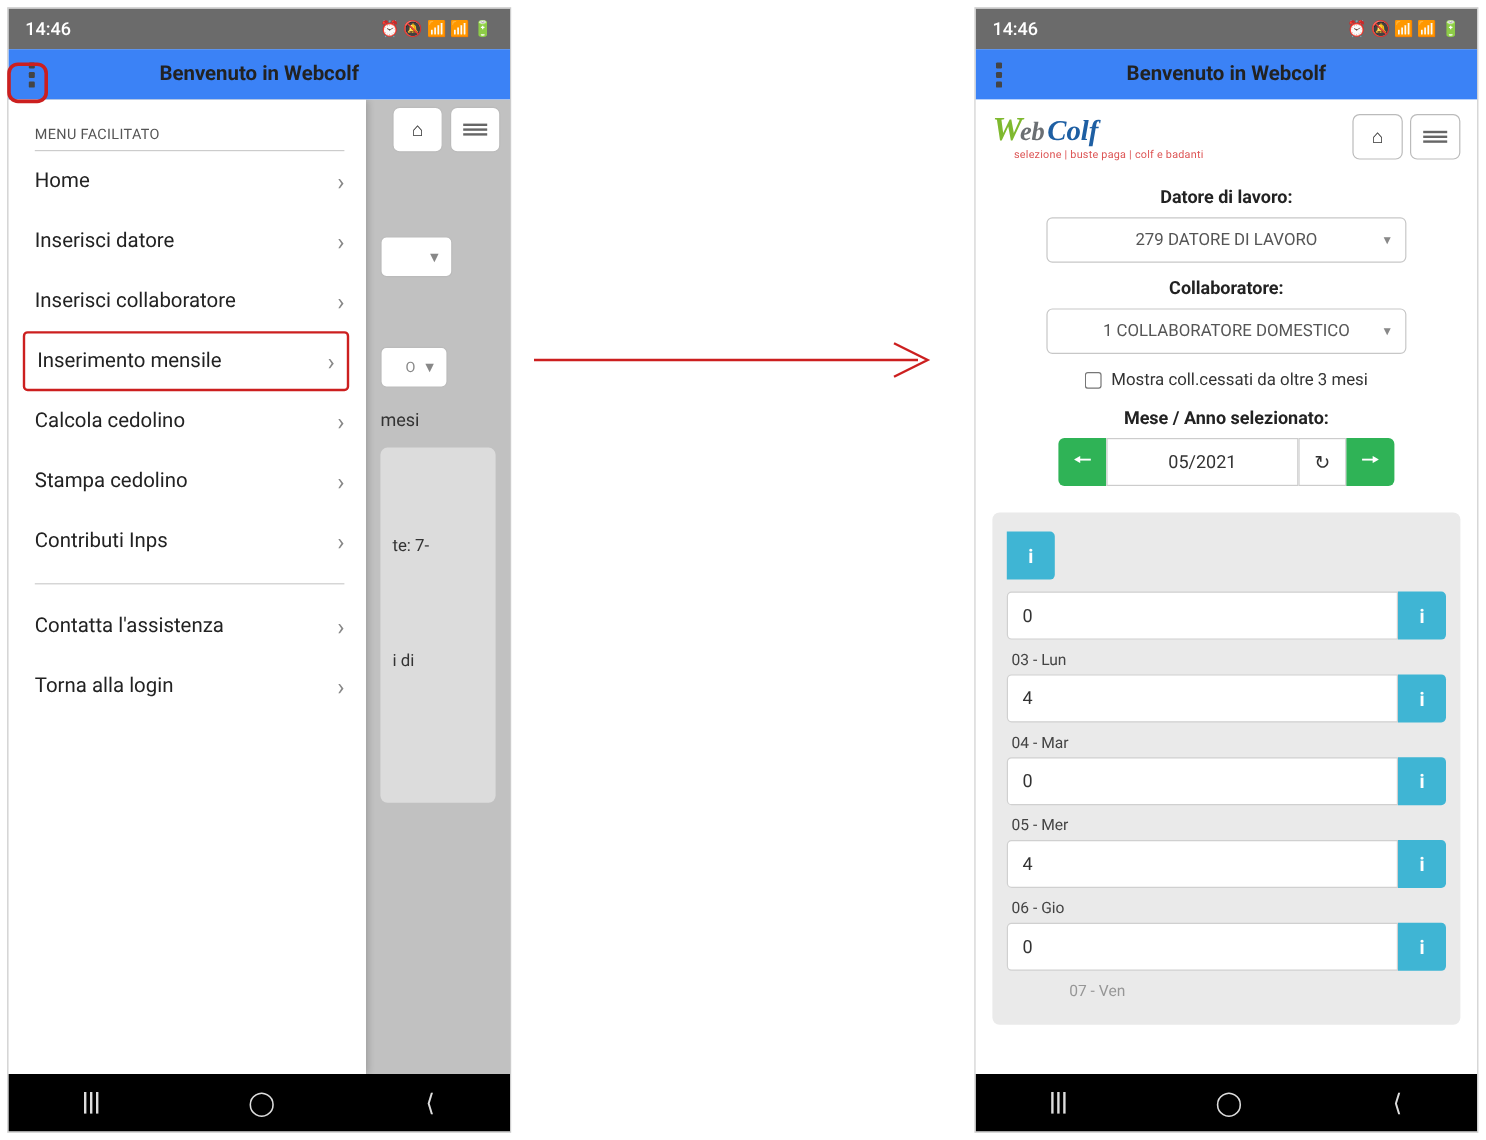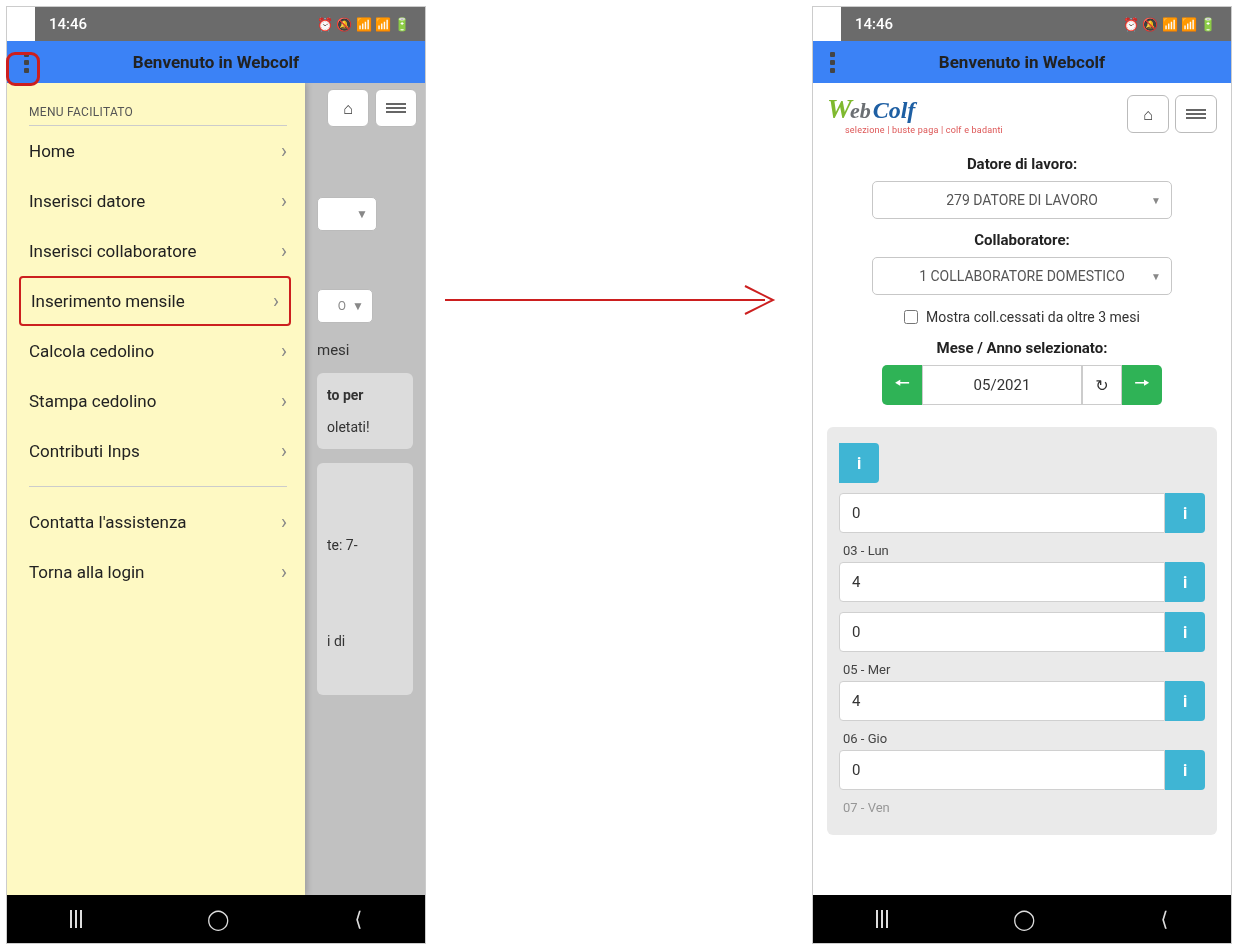--- a/index.html
+++ b/index.html
@@ -26,21 +26,20 @@
   .status-bar {
     height: 34px;
     background: #6b6b6b;
     color: #fff;
     display: flex;
     align-items: center;
     justify-content: space-between;
     padding: 12px 14px;
     font-size: 15px;
     font-weight: 500;
-    margin-left: 28px;
   }
   .status-icons { display: flex; gap: 4px; align-items: center; font-size: 13px; }
 
   .app-header {
     height: 42px;
     background: #3b82f6;
     display: flex;
     align-items: center;
     padding: 0 10px;
     font-size: 17px;
@@ -69,21 +68,21 @@
     background: #ececec;
     overflow: hidden;
   }
 
   
   .backdrop {
     position: absolute; inset: 0; background: rgba(0,0,0,0.18);
   }
   .sidebar {
     position: absolute; left: 0; top: 0; bottom: 0; width: 298px;
-    background: #fef9c3;
+    background: #ffffff;
     padding: 10px 18px 0 22px;
     box-shadow: 2px 0 6px rgba(0,0,0,0.2);
     z-index: 2;
   }
   .menu-label {
     font-size: 12px; color: #555; letter-spacing: 0.3px;
     padding: 12px 0 6px 0; border-bottom: 1px solid #ccc;
   }
   .menu-item {
     display: flex; align-items: center; justify-content: space-between;
@@ -240,25 +239,21 @@
               <span></span>
               <span></span>
             </div>
         </div>
       </div>
       <div style="height:100px;"></div>
       <div class="select-stub">▼</div>
       <div style="height:40px;"></div>
       <div class="select-stub" style="width:56px;"><span style="margin-right:6px;">O</span>▼</div>
       <div class="stub-text">mesi</div>
-      <div class="panel-dark">
-        <span class="bold">to per</span><br><br>
-        <span>oletati!</span>
-      </div>
-      <div class="panel-dark" style="height:232px;">
+      <div class="panel-dark" style="height:296px;">
         <div style="height:60px;"></div>
         <div>te: 7-</div>
         <div style="height:80px;"></div>
         <div>i di</div>
       </div>
     </div>
 
     <div class="sidebar">
       <div class="menu-label">MENU FACILITATO</div>
       <div class="menu-item">
@@ -396,20 +391,21 @@
       <div class="day-entry">
         <div class="day-label">03 - Lun</div>
         <div class="day-row">
           <div class="day-input">
               <span>4</span>
             </div>
           <div class="day-info">i</div>
         </div>
       </div>
       <div class="day-entry">
+        <div class="day-label">04 - Mar</div>
         <div class="day-row">
           <div class="day-input">
               <span>0</span>
             </div>
           <div class="day-info">i</div>
         </div>
       </div>
       <div class="day-entry">
         <div class="day-label">05 - Mer</div>
         <div class="day-row">
@@ -421,21 +417,21 @@
       </div>
       <div class="day-entry">
         <div class="day-label">06 - Gio</div>
         <div class="day-row">
           <div class="day-input">
               <span>0</span>
             </div>
           <div class="day-info">i</div>
         </div>
       </div>
-      <div class="day-entry" style="opacity:0.5;">
+      <div class="day-entry" style="opacity:0.5;margin-left:48px;">
         <div class="day-label">07 - Ven</div>
       </div>
     </div>
   </div>
   <div class="nav-bar">
     <div class="nav-recent nav-item">
         <span></span>
         <span></span>
         <span></span>
       </div>

